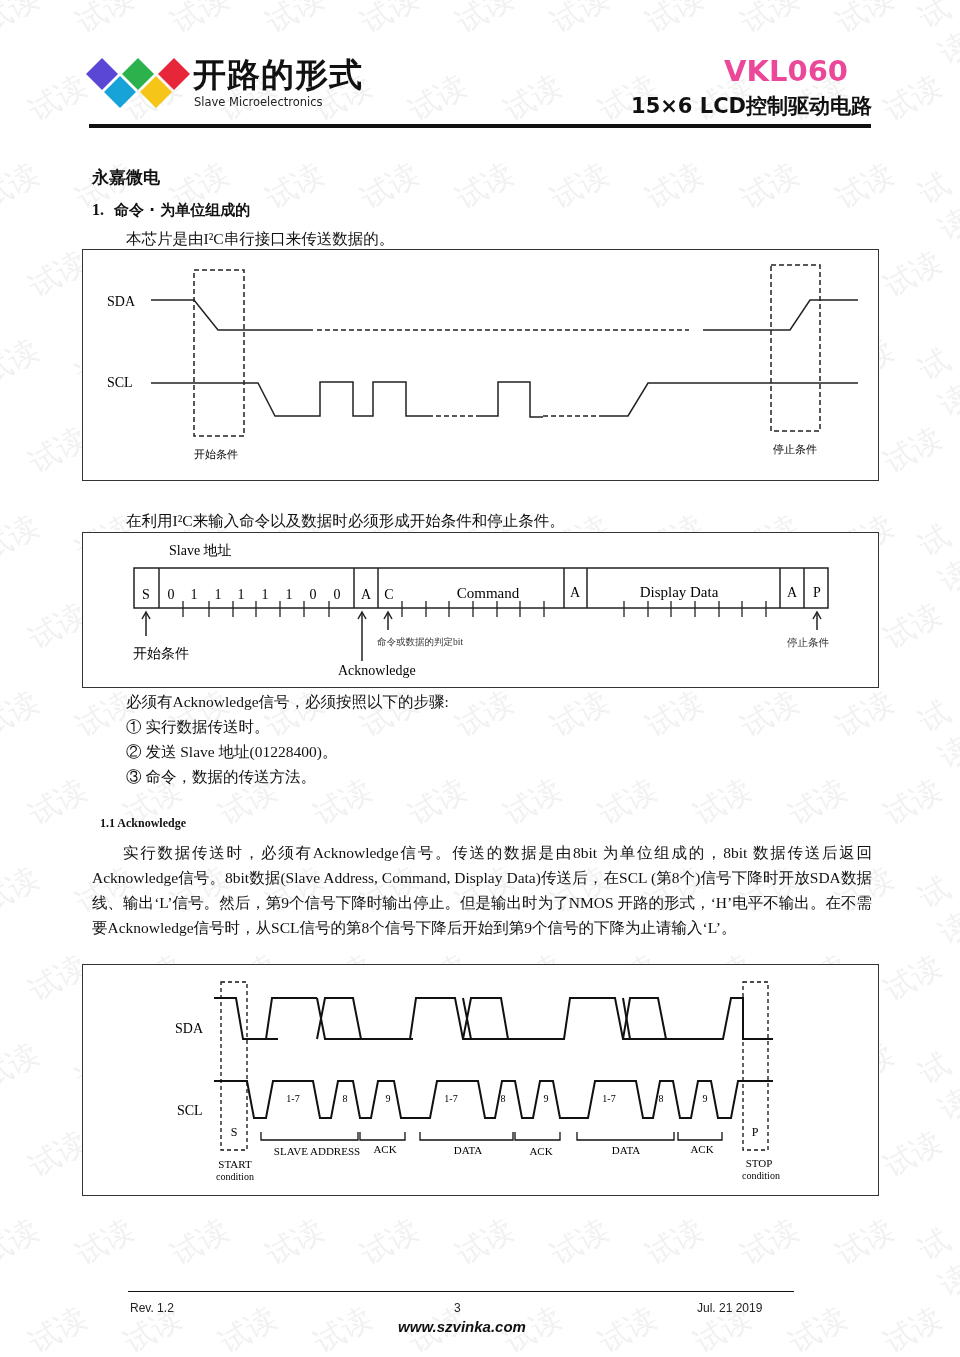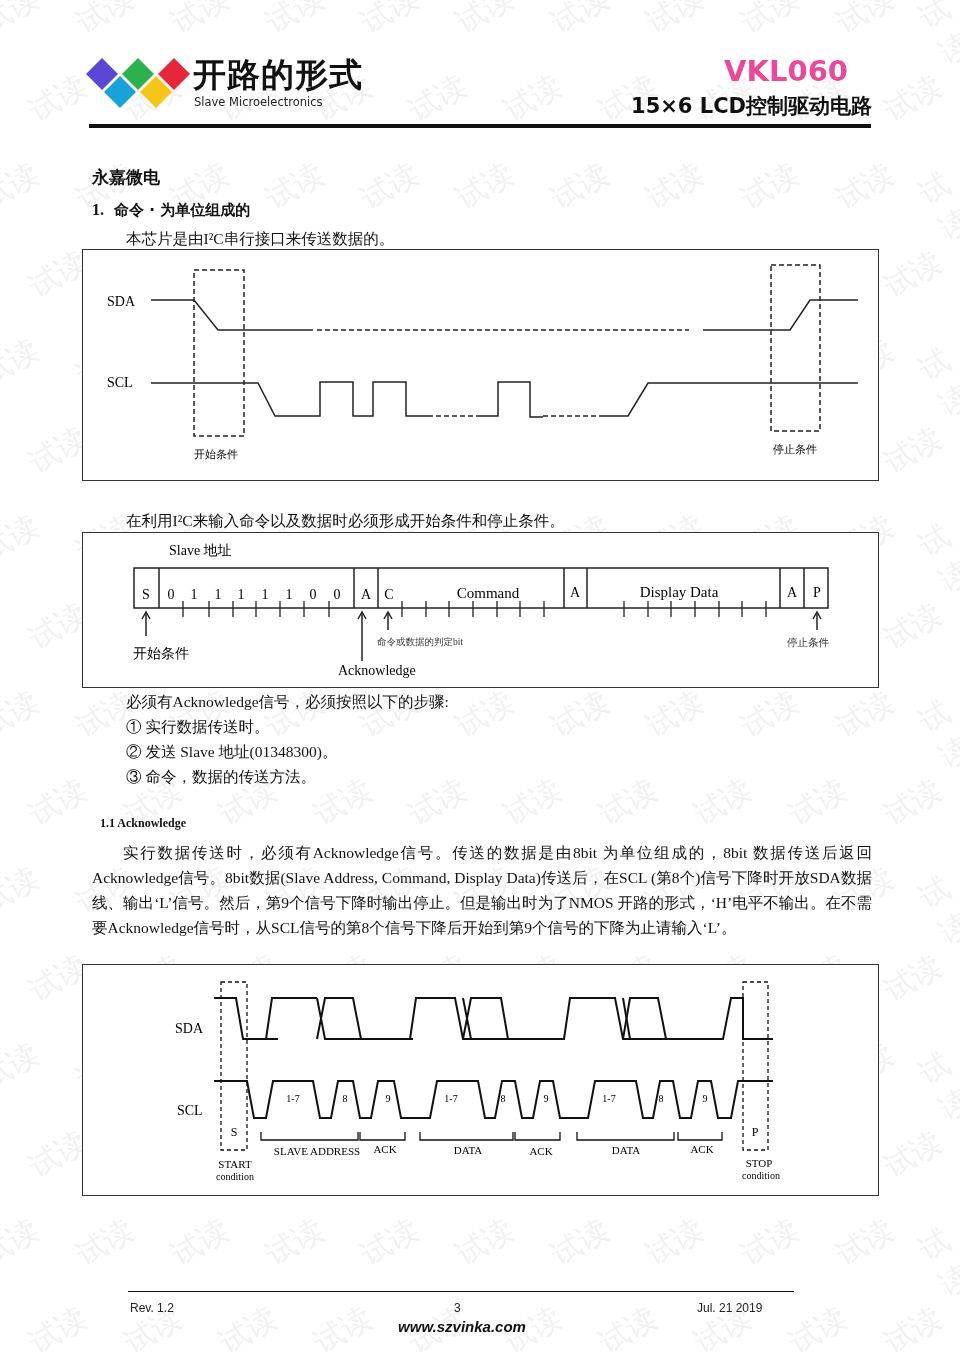--- a/index.html
+++ b/index.html
@@ -330,21 +330,21 @@
     </g>
     <text x="50" y="125" font-size="14">开始条件</text>
     <text x="255" y="142" font-size="14">Acknowledge</text>
     <text x="294" y="112" font-size="9.5" fill="#333">命令或数据的判定bit</text>
     <text x="704" y="113" font-size="10.5" fill="#333">停止条件</text>
   </svg>
 </div>
 
 <div class="abs para" style="left:126px; top:689px;">必须有Acknowledge信号，必须按照以下的步骤:</div>
 <div class="abs para" style="left:126px; top:714px;">① 实行数据传送时。</div>
-<div class="abs para" style="left:126px; top:739px;">② 发送 Slave  地址(01348300)。</div>
+<div class="abs para" style="left:126px; top:739px;">② 发送 Slave  地址(01228400)。</div>
 <div class="abs para" style="left:126px; top:764px;">③ 命令，数据的传送方法。</div>
 
 <div class="abs" style="left:100px; top:816px; font-size:12px; font-weight:bold;">1.1 Acknowledge</div>
 <div class="abs ack-text">
   <p class="indent">实行数据传送时，必须有Acknowledge信号。传送的数据是由8bit  为单位组成的，8bit  数据传送后返回Acknowledge信号。8bit数据(Slave Address, Command, Display Data)传送后，在SCL (第8个)信号下降时开放SDA数据线、输出‘L’信号。然后，第9个信号下降时输出停止。但是输出时为了NMOS  开路的形式，‘H’电平不输出。在不需要Acknowledge信号时，从SCL信号的第8个信号下降后开始到第9个信号的下降为止请输入‘L’。</p>
 </div>
 
 <div class="abs fig fig3">
   <svg width="795" height="230" viewBox="0 0 795 230">
     <g stroke="#111" stroke-width="2" fill="none">

